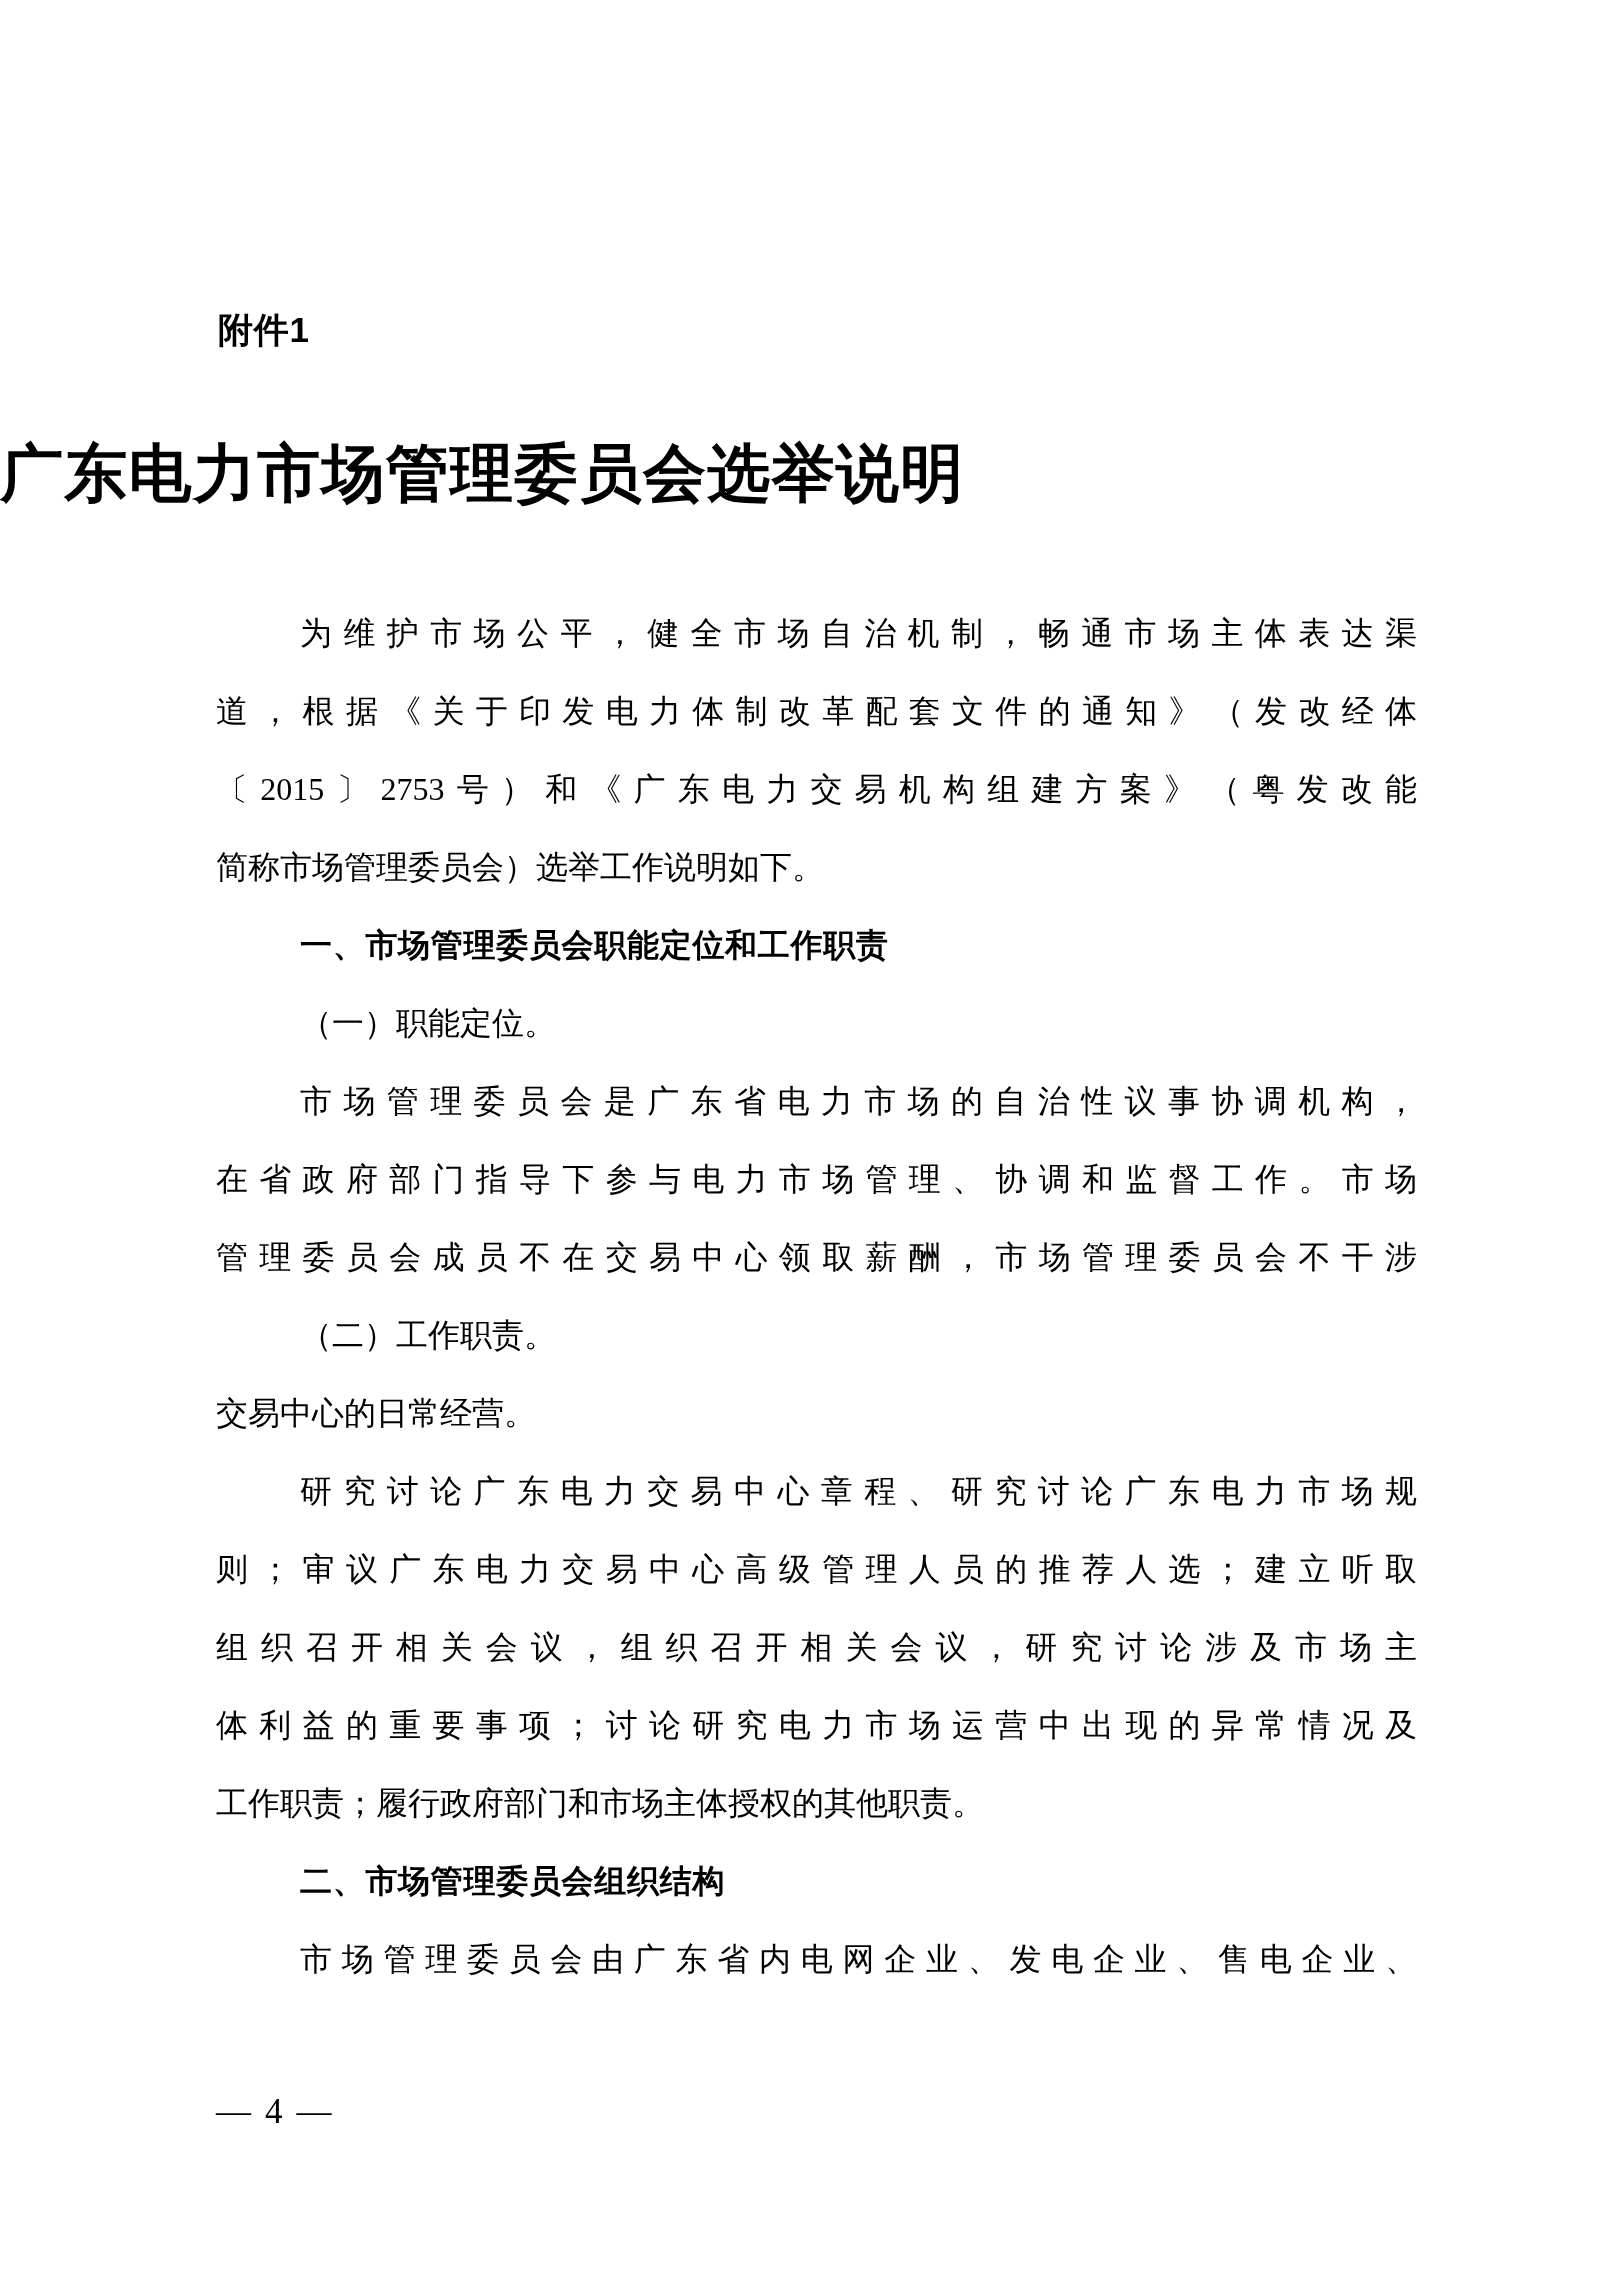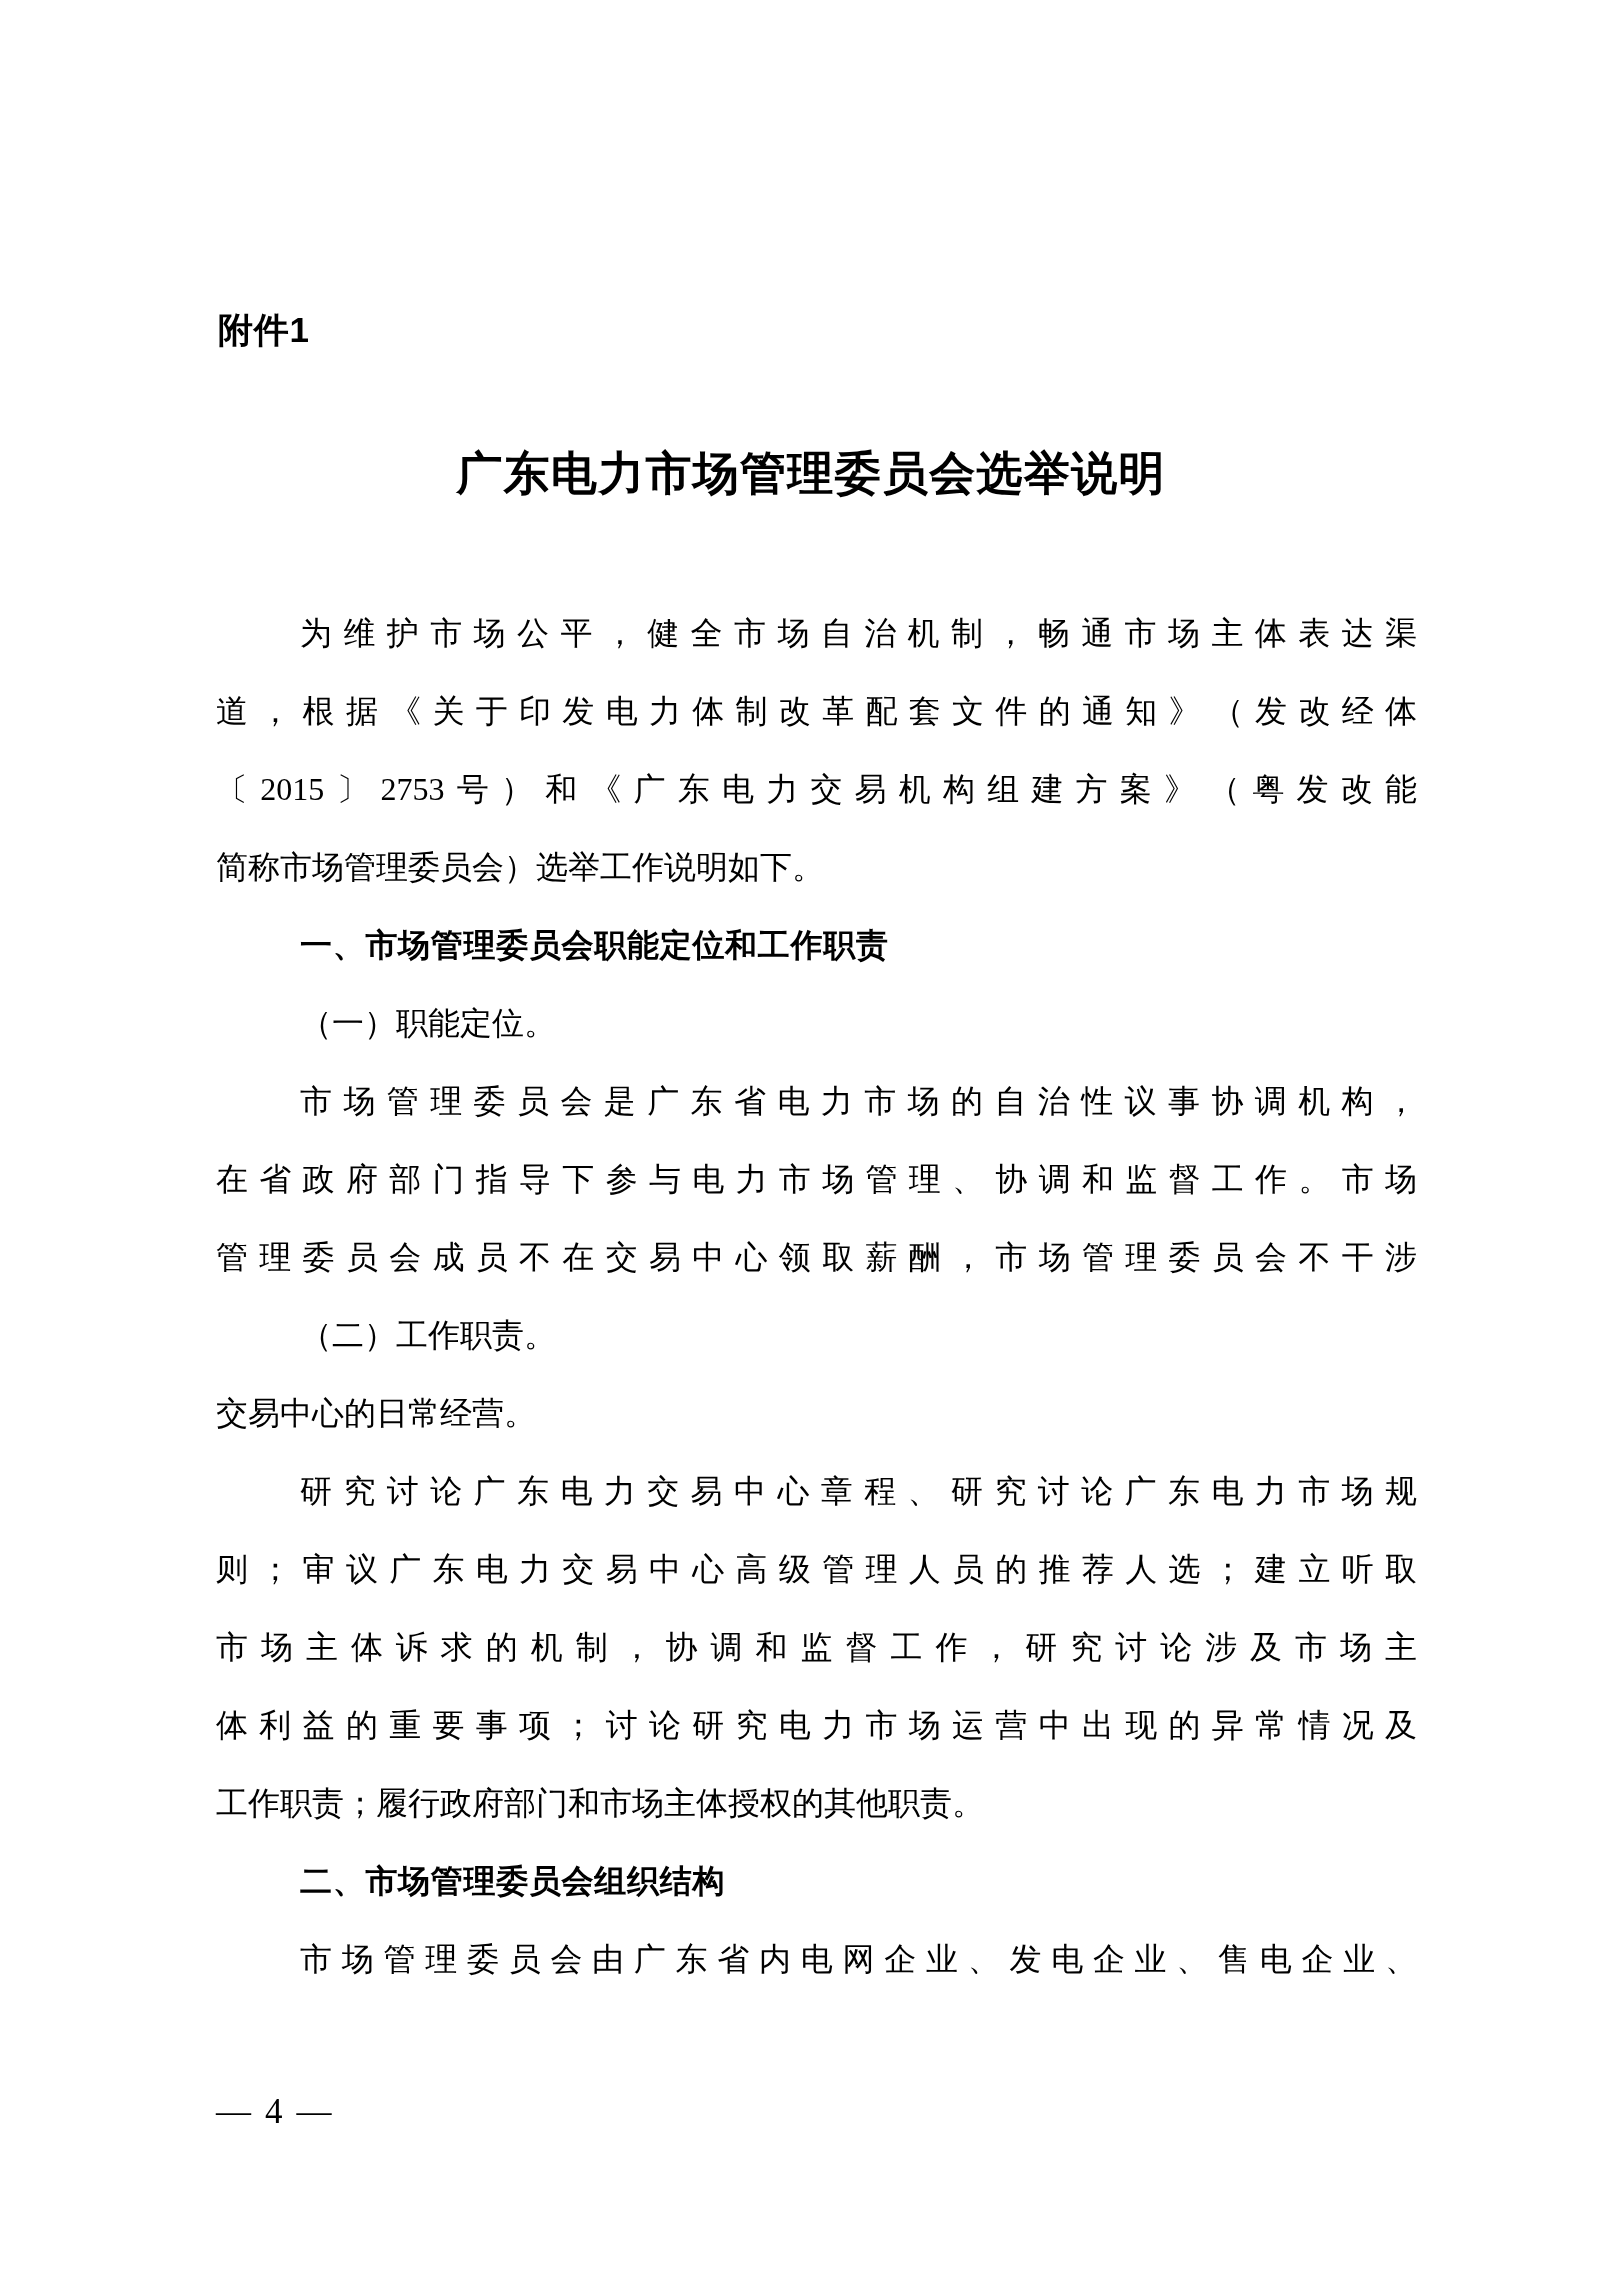--- a/index.html
+++ b/index.html
@@ -21,24 +21,24 @@
     font-size: 35px;
     line-height: 46px;
     letter-spacing: 0.7px;
     white-space: nowrap;
   }
   .doc-title {
     position: absolute;
     left: 0;
     top: 440px;
     width: 100%;
-    text-align: center;
+    text-align: left;
     font-family: "Liberation Serif", serif;
     font-weight: 700;
-    font-size: 46px;
+    font-size: 63px;
     line-height: 68px;
     letter-spacing: 1.3px;
     white-space: nowrap;
   }
   .body-block {
     position: absolute;
     left: 216px;
     top: 594px;
     width: 1201px;
     font-size: 32px;
@@ -88,21 +88,21 @@
     <div class="ln">简称市场管理委员会）选举工作说明如下。</div>
     <div class="ln ind heading">一、市场管理委员会职能定位和工作职责</div>
     <div class="ln ind kaiti">（一）职能定位。</div>
     <div class="ln ind just">市场管理委员会是广东省电力市场的自治性议事协调机构，</div>
     <div class="ln just">在省政府部门指导下参与电力市场管理、协调和监督工作。市场</div>
     <div class="ln just">管理委员会成员不在交易中心领取薪酬，市场管理委员会不干涉</div>
     <div class="ln ind kaiti">（二）工作职责。</div>
     <div class="ln">交易中心的日常经营。</div>
     <div class="ln ind just">研究讨论广东电力交易中心章程、研究讨论广东电力市场规</div>
     <div class="ln just">则；审议广东电力交易中心高级管理人员的推荐人选；建立听取</div>
-    <div class="ln just">市场主体诉求的机制，协调和监督工作，研究讨论涉及市场主</div>
+    <div class="ln just">组织召开相关会议，组织召开相关会议，研究讨论涉及市场主</div>
     <div class="ln just">体利益的重要事项；讨论研究电力市场运营中出现的异常情况及</div>
     <div class="ln">工作职责；履行政府部门和市场主体授权的其他职责。</div>
     <div class="ln ind heading">二、市场管理委员会组织结构</div>
     <div class="ln ind just">市场管理委员会由广东省内电网企业、发电企业、售电企业、</div>
   </div>
 
   <div class="page-footer">— 4 —</div>
 
 </div>
 

